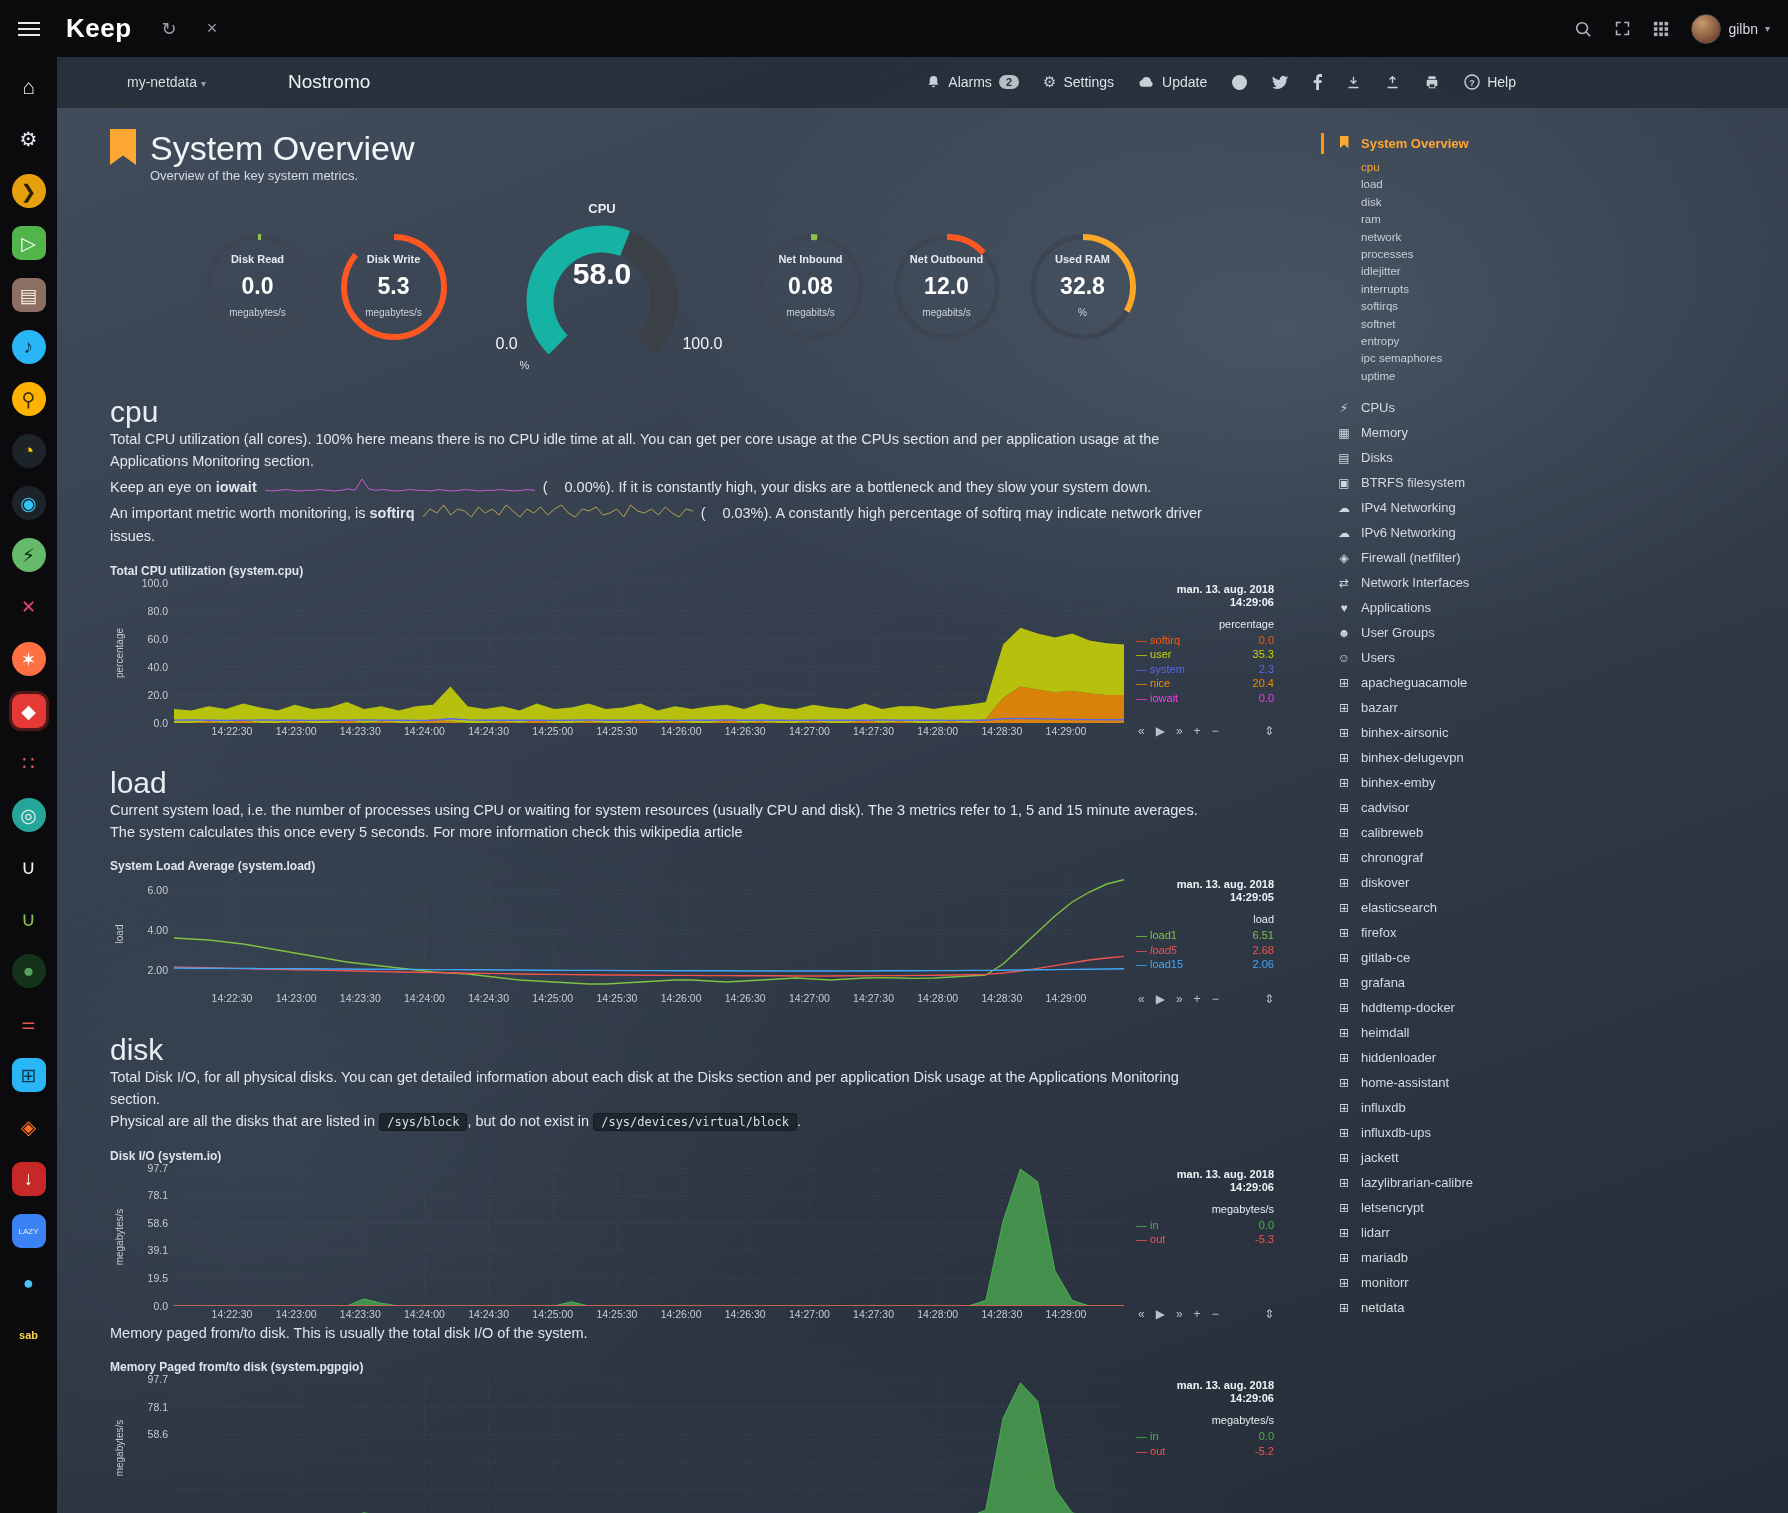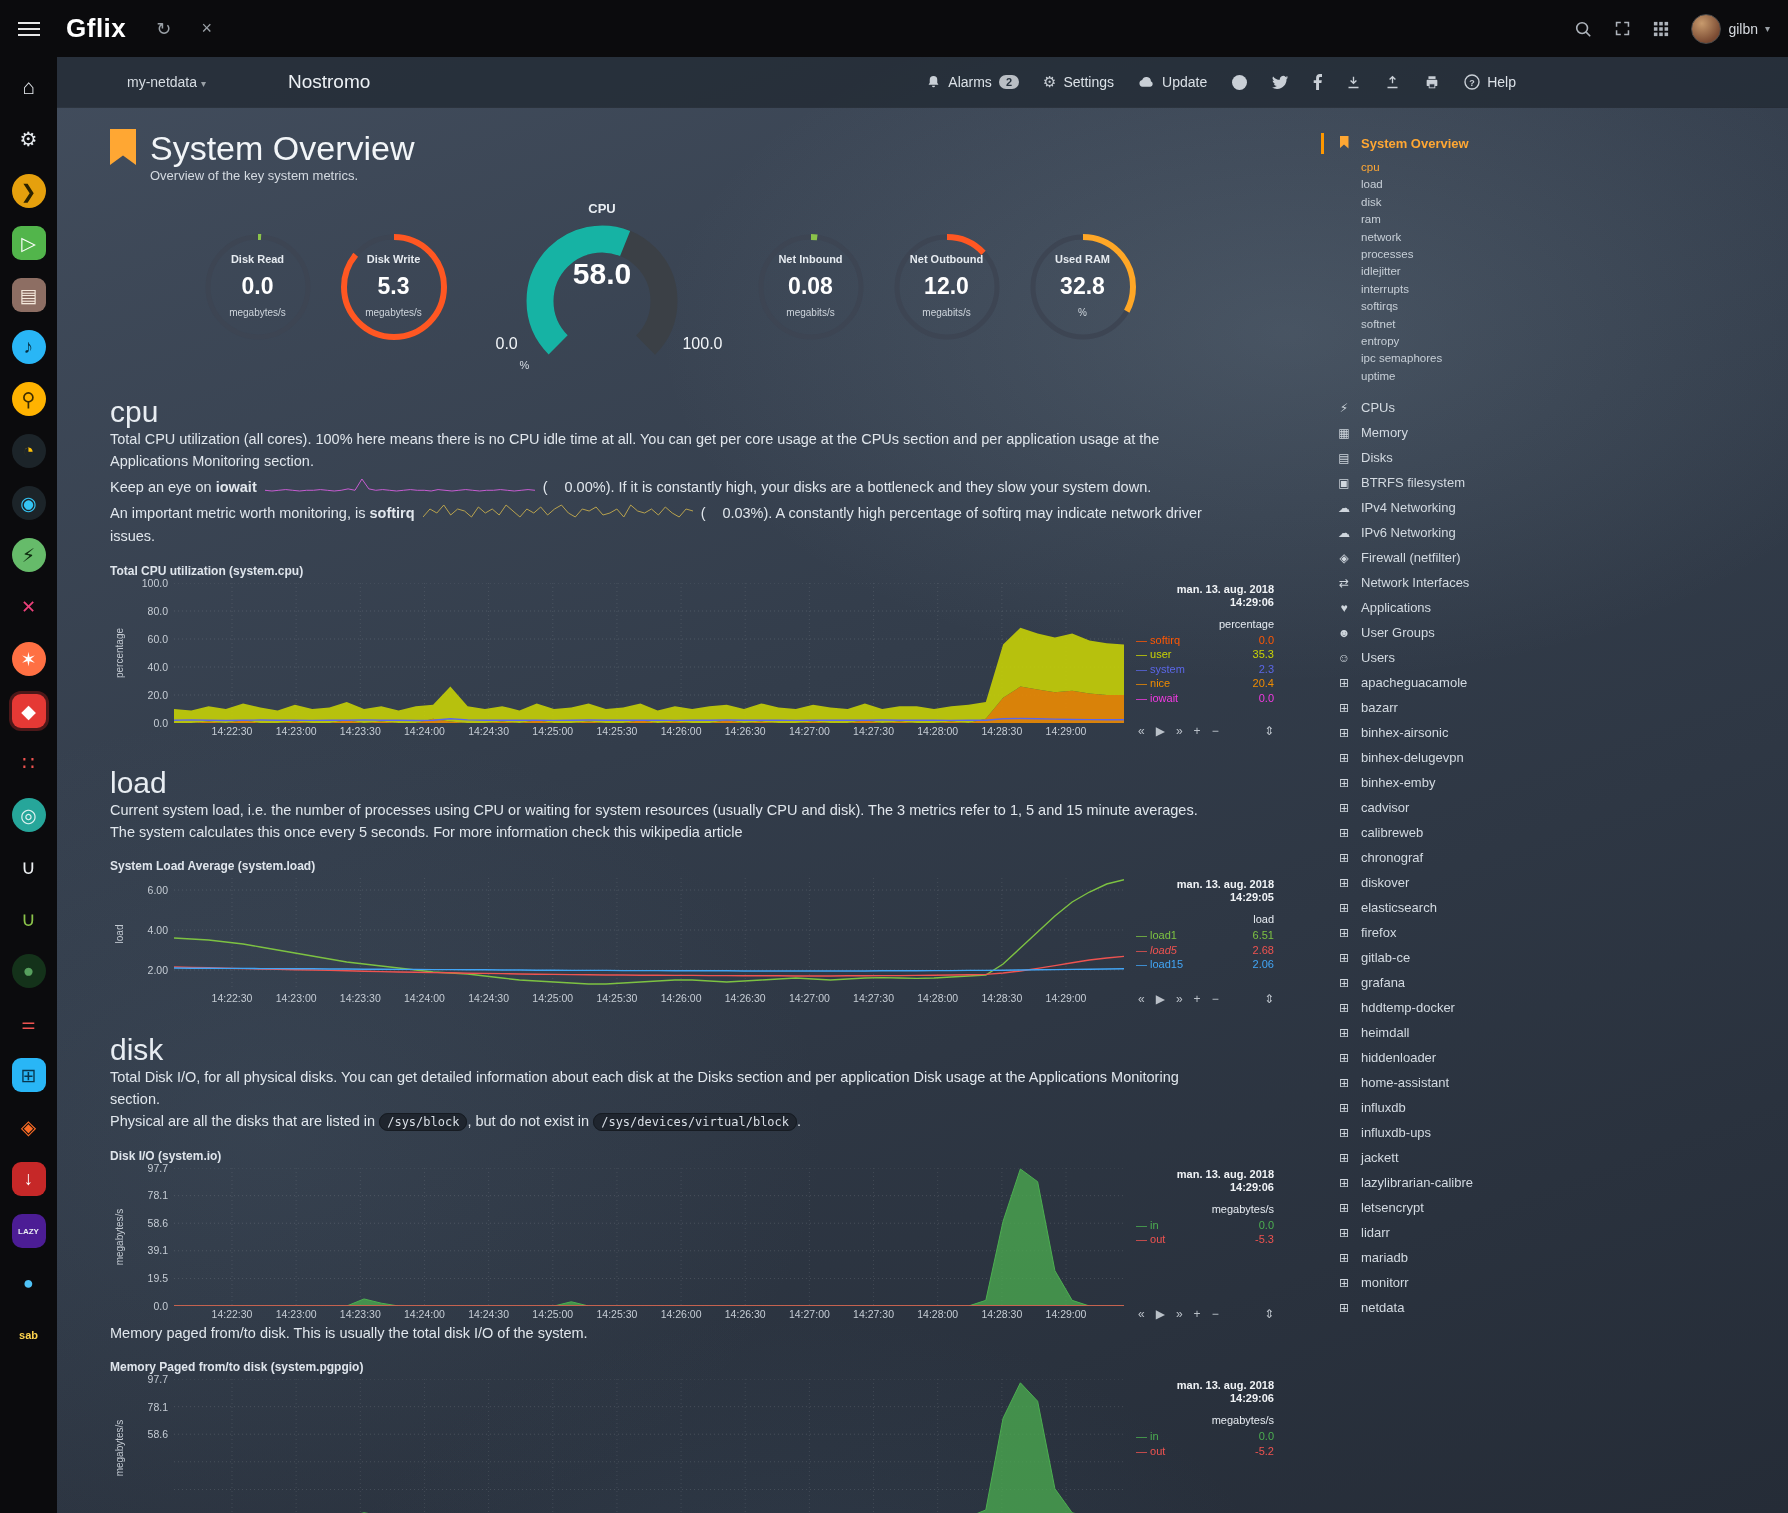--- a/index.html
+++ b/index.html
@@ -70,21 +70,21 @@
   .cg-min { position:absolute; left:6px; bottom:16px; font-size:16px; color:#f2f5f8; }
   .cg-max { position:absolute; right:-8px; bottom:16px; font-size:16px; color:#f2f5f8; }
   .cg-unit { position:absolute; left:30px; bottom:-2px; font-size:11px; color:#d9dfe5; }
 
   .sec-title { font-size:30px; color:#e8edf2; font-weight:400; margin-top:26px; }
   .sec-p { font-size:14.5px; line-height:1.5; color:#e0e6ec; width:1095px; }
   .sec-p.tight { margin-top:4px; }
   .spark { display:inline-block; vertical-align:middle; margin:0 4px; }
   .pval { display:inline-block; min-width:58px; text-align:right; }
   .code-chip { font-family:"DejaVu Sans Mono","Liberation Mono",monospace; font-size:12px;
-               background:#1f252e; border:1px solid #161b22; border-radius:9px; padding:1px 7px; color:#d9dfe7; }
+               background:#1f252e; border:1px solid #161b22; border-radius:4px; padding:1px 7px; color:#d9dfe7; }
 
   
   .chart { margin-top:16px; }
   .c-title { font-size:12px; font-weight:bold; color:#dfe5ec; }
   .c-area { display:flex; margin-top:5px; }
   .c-ylab { width:18px; position:relative; }
   .c-ylab span { position:absolute; top:50%; left:50%; transform:translate(-50%,-50%) rotate(-90deg);
                  font-size:10px; color:#c3cad2; white-space:nowrap; }
   .c-yticks { width:46px; position:relative; font-size:10.5px; color:#c6cdd5; }
   .c-ytick { position:absolute; right:6px; }
@@ -121,21 +121,21 @@
 <body>
 
 <div class="bg"></div>
 
 <header class="topbar">
   <div class="hamburger">
       <span></span>
       <span></span>
       <span></span>
     </div>
-  <div class="brand">Gflix</div>
+  <div class="brand">Keep</div>
   <div class="tb-ic">↻</div>
   <div class="tb-ic">×</div>
   <div class="tb-right">
     <span class="icn">
       <svg width="18" height="18" viewBox="0 0 20 20">
           <circle cx="9" cy="9" r="6" fill="none" stroke="#aeb4bb" stroke-width="1.8"></circle>
           <path d="m13.5 13.5 4.5 4.5" stroke="#aeb4bb" stroke-width="1.8"></path>
         </svg>
     </span>
     <span class="icn">
@@ -227,21 +227,21 @@
     <div class="app-item">
       <span class="app-tile tile" style="background: rgb(41, 182, 246); color: rgb(8, 54, 77);">⊞</span>
     </div>
     <div class="app-item">
       <span class="app-tile plain" style="color: rgb(252, 109, 38); font-size: 20px;">◈</span>
     </div>
     <div class="app-item">
       <span class="app-tile tile" style="background: rgb(198, 40, 40); color: rgb(255, 255, 255);">↓</span>
     </div>
     <div class="app-item">
-      <span class="app-tile tile" style="background: #4c1d95; color: rgb(232, 237, 242); font-size: 8px; font-weight: bold; border-radius: 10px;">LAZY</span>
+      <span class="app-tile tile" style="background: #3b82f6; color: rgb(232, 237, 242); font-size: 8px; font-weight: normal;">LAZY</span>
     </div>
     <div class="app-item">
       <span class="app-tile plain" style="color: rgb(79, 195, 247); font-size: 18px;">●</span>
     </div>
     <div class="app-item">
       <span class="app-tile plain" style="color: rgb(255, 213, 79); font-size: 11px; font-weight: bold;">sab</span>
     </div>
   </aside>
 
 <nav class="nd-navbar">

